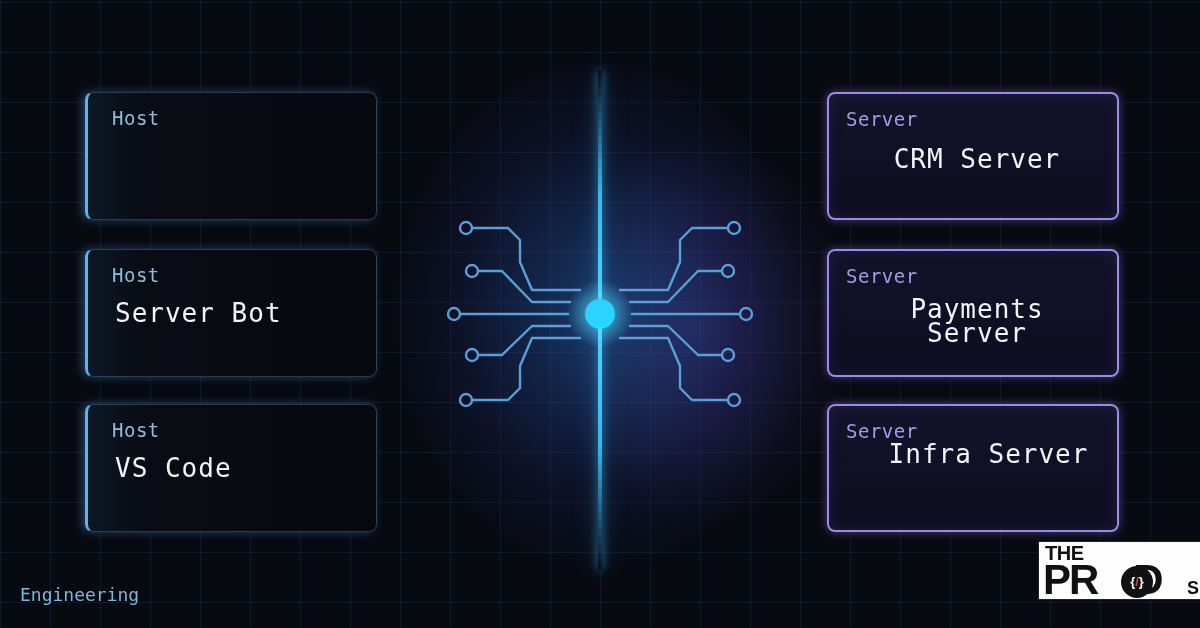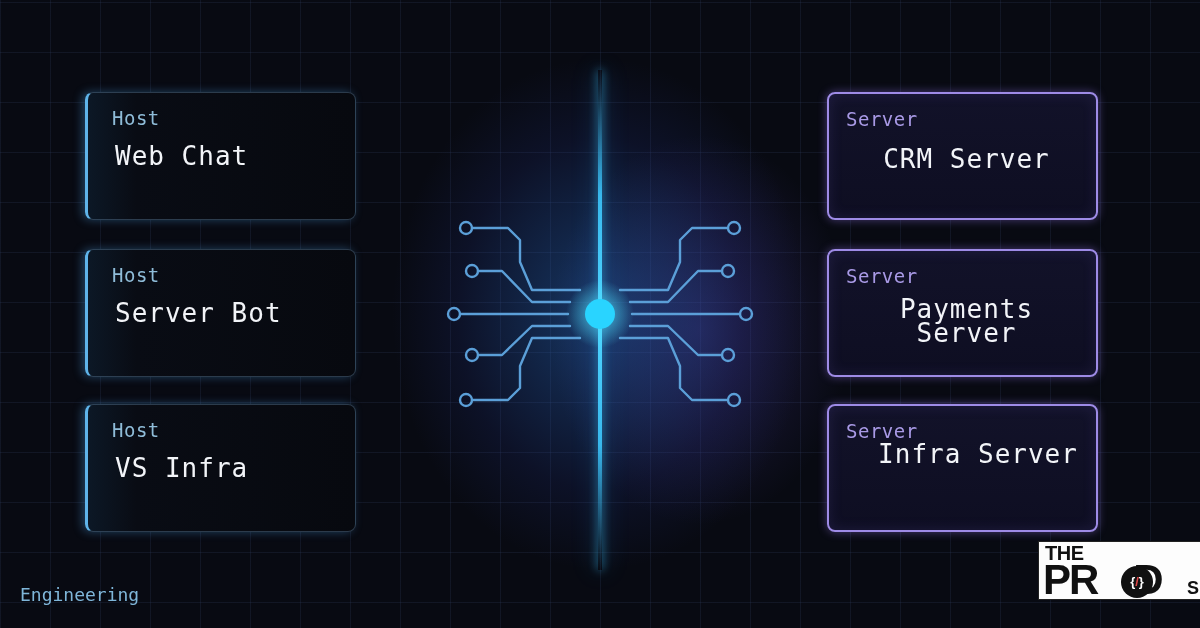--- a/index.html
+++ b/index.html
@@ -15,21 +15,21 @@
       background-size: auto, auto, 50px 50px, 50px 50px;
       background-position: 0 0, 0 0, 0 2px, 0 0;
     }
     .beam {
       position: absolute; left: 598px; top: 70px; width: 4px; height: 500px;
       background: linear-gradient(to bottom, rgba(40,190,255,0) 0%, rgba(60,200,255,0.9) 25%, #4fd6ff 50%, rgba(60,200,255,0.9) 75%, rgba(40,190,255,0) 100%);
       box-shadow: 0 0 10px rgba(60,200,255,0.7), 0 0 24px rgba(60,170,255,0.45);
     }
     .circuit { position: absolute; left: 440px; top: 200px; width: 320px; height: 220px; }
     .card {
-      position: absolute; width: 271px; height: 128px; border-radius: 8px;
+      position: absolute; width: 292px; height: 128px; border-radius: 8px;
       font-family: "DejaVu Sans Mono", "Liberation Mono", monospace;
     }
     .host {
       left: 85px; background: linear-gradient(90deg, #0c1826 0%, #090c14 18%, #07090f 100%);
       border: 1.5px solid rgba(90,120,150,0.45);
       border-left: 3px solid #5fb4ea;
       box-shadow: -3px 0 10px rgba(80,170,240,0.35);
     }
     .server {
       left: 827px; background: linear-gradient(180deg, #121229 0%, #0e0e22 100%);
@@ -96,29 +96,28 @@
       <path d="M282 155 H258 L228 126 H190"></path>
       <circle cx="294" cy="200" r="6"></circle>
       <path d="M288 200 H252 L240 188 V166 L228 138 H180"></path>
     </g>
     <circle cx="160" cy="114" r="34" fill="url(#hubglow)"></circle>
     <circle cx="160" cy="114" r="15" fill="#29d4ff"></circle>
   </svg>
 
   <div class="card host" style="top:92px;">
     <span class="tag">Host</span>
-    <span class="title">Web Chat</span>
   </div>
   <div class="card host" style="top:249px;">
     <span class="tag">Host</span>
     <span class="title">Server Bot</span>
   </div>
   <div class="card host" style="top:404px;">
     <span class="tag">Host</span>
-    <span class="title">VS Infra</span>
+    <span class="title">VS Code</span>
   </div>
 
   <div class="card server" style="top:92px;">
     <span class="tag">Server</span>
     <span class="title" style="top:47px;">CRM Server</span>
   </div>
   <div class="card server" style="top:249px;">
     <span class="tag">Server</span>
     <span class="title" style="top:40px;">Payments</span>
     <span class="title" style="top:64px;">Server</span>

